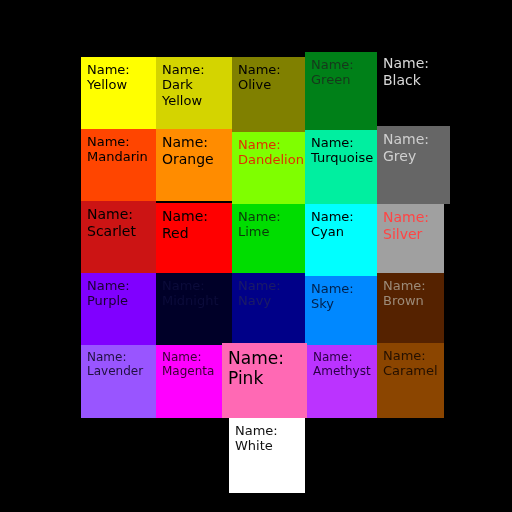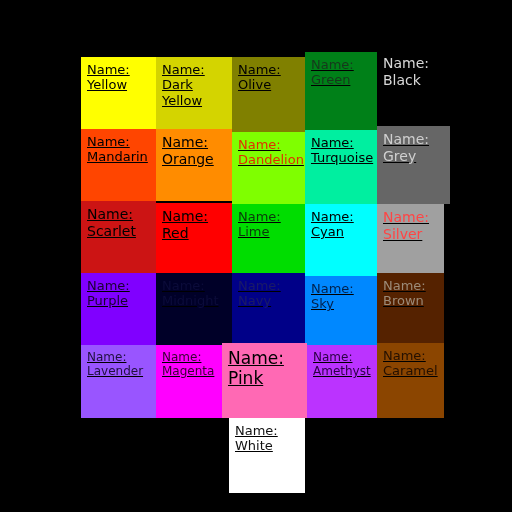--- a/index.html
+++ b/index.html
@@ -18,21 +18,20 @@
     width: 512px;
     height: 512px;
     background: #000000;
   }
   .swatch {
     position: absolute;
     box-sizing: border-box;
     overflow: hidden;
     padding: 5px 10px 0 6px;
     line-height: 1.18;
-    text-decoration: underline;
   }
   .swatch .label {
     display: block;
     white-space: pre-line;
     word-break: normal;
   }
 </style>
 </head>
 <body>
 

